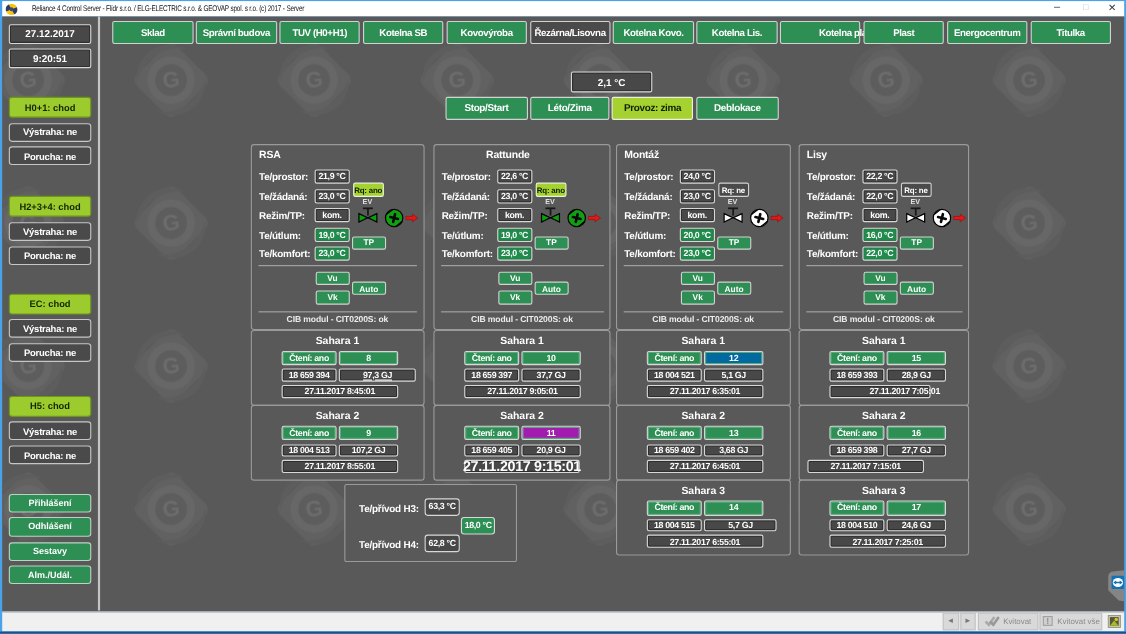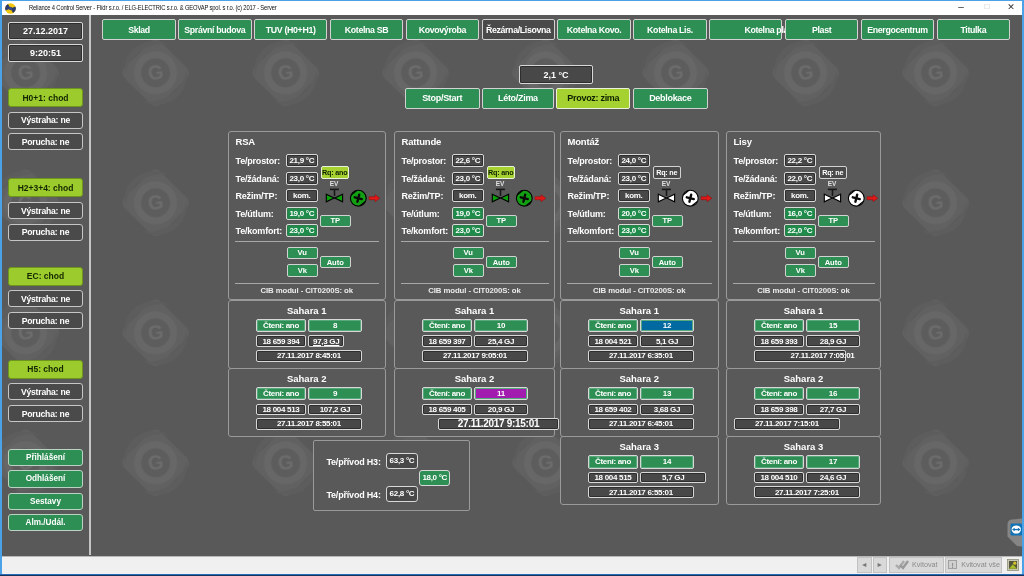--- a/index.html
+++ b/index.html
@@ -113,21 +113,21 @@
 <path d="M44,10.7 L50,10.7 L50,8.7 L54.9,12.2 L50,15.7 L50,13.7 L44,13.7 Z" fill="#e01818" stroke="#8c0a0a" stroke-width="0.5"></path>
 </svg>
 <div class="ab fx gbtn" style="left:320px;top:214.5px;width:30.6px;height:12.3px;font-size:7.6px;">TP</div>
 <div class="sep" style="left:234.5px;top:241px;width:144.5px;"></div>
 <div class="ab fx gbtn" style="left:287px;top:246.6px;width:30.6px;height:12.6px;font-size:7.6px;">Vu</div>
 <div class="ab fx gbtn" style="left:320px;top:255.7px;width:30.6px;height:12.8px;font-size:7.6px;">Auto</div>
 <div class="ab fx gbtn" style="left:287px;top:264px;width:30.6px;height:12.6px;font-size:7.6px;">Vk</div>
 <div class="sep" style="left:234.5px;top:282.6px;width:144.5px;"></div>
 <div class="ab fx cw" style="left:228px;top:284.5px;width:157.5px;height:11px;font-size:7.8px;letter-spacing:-0.1px;color:#ececec;">CIB modul - CIT0200S: ok</div>
 <div class="panel" style="left:394px;top:131.0px;width:161px;height:168.6px;"></div>
-<div class="ab lab" style="left:401.5px;top:136.0px;width:80px;height:12px;font-size:9.5px;">Rattunde</div>
+<div class="ab lab" style="left:401.5px;top:136.0px;width:80px;height:12px;font-size:9.5px;text-align:right;">Rattunde</div>
 <div class="ab lab" style="left:401.5px;top:154.5px;width:52px;height:12px;line-height:12px;">Te/prostor:</div>
 <div class="ab fx vb" style="left:452px;top:154.0px;width:31.6px;height:13px;font-size:8px;letter-spacing:-0.3px;">22,6 °C</div>
 <div class="ab lab" style="left:401.5px;top:172.5px;width:52px;height:12px;line-height:12px;">Te/žádaná:</div>
 <div class="ab fx vb" style="left:452px;top:172.0px;width:31.6px;height:13px;font-size:8px;letter-spacing:-0.3px;">23,0 °C</div>
 <div class="ab lab" style="left:401.5px;top:189.7px;width:52px;height:12px;line-height:12px;">Režim/TP:</div>
 <div class="ab fx vb" style="left:452px;top:189.2px;width:31.6px;height:13px;font-size:8px;letter-spacing:-0.3px;">kom.</div>
 <div class="ab lab" style="left:401.5px;top:207.6px;width:52px;height:12px;line-height:12px;">Te/útlum:</div>
 <div class="ab fx vg" style="left:452px;top:207.1px;width:31.6px;height:13px;font-size:8px;letter-spacing:-0.3px;">19,0 °C</div>
 <div class="ab lab" style="left:401.5px;top:224.6px;width:52px;height:12px;line-height:12px;">Te/komfort:</div>
 <div class="ab fx vg" style="left:452px;top:224.1px;width:31.6px;height:13px;font-size:8px;letter-spacing:-0.3px;">23,0 °C</div>
@@ -222,43 +222,43 @@
 <div class="ab fx gbtn" style="left:785px;top:246.6px;width:30.6px;height:12.6px;font-size:7.6px;">Vu</div>
 <div class="ab fx gbtn" style="left:818px;top:255.7px;width:30.6px;height:12.8px;font-size:7.6px;">Auto</div>
 <div class="ab fx gbtn" style="left:785px;top:264px;width:30.6px;height:12.6px;font-size:7.6px;">Vk</div>
 <div class="sep" style="left:732.5px;top:282.6px;width:142px;"></div>
 <div class="ab fx cw" style="left:726px;top:284.5px;width:155px;height:11px;font-size:7.8px;letter-spacing:-0.1px;color:#ececec;">CIB modul - CIT0200S: ok</div>
 <div class="panel" style="left:228px;top:299.6px;width:157.5px;height:69.0px;"></div>
 <div class="ab fx cw" style="left:228px;top:305.1px;width:157.5px;height:10px;font-size:9.5px;">Sahara 1</div>
 <div class="ab fx vg" style="left:256px;top:318.8px;width:50px;height:13.4px;font-size:8px;letter-spacing:-0.3px;background:#2e8f55;box-shadow:inset 0 0 0 1px #57a97c;">Čtení: ano</div>
 <div class="ab fx vg" style="left:308.2px;top:318.8px;width:53.6px;height:13.4px;font-size:8px;letter-spacing:-0.3px;background:#2e8f55;box-shadow:inset 0 0 0 1px #57a97c;">8</div>
 <div class="ab fx vb" style="left:256px;top:335.3px;width:50px;height:11.5px;font-size:8px;letter-spacing:-0.3px;">18 659 394</div>
-<div class="ab fx vb" style="left:308.2px;top:335.3px;width:36px;height:11.5px;font-size:8px;letter-spacing:-0.3px;text-decoration:underline;">97,3 GJ</div>
+<div class="ab fx vb" style="left:308.2px;top:335.3px;width:70px;height:11.5px;font-size:8px;letter-spacing:-0.3px;text-decoration:underline;">97,3 GJ</div>
 <div class="ab fx vb" style="left:256px;top:349.8px;width:105.8px;height:11.9px;font-size:8px;letter-spacing:-0.3px;">27.11.2017 8:45:01</div>
 <div class="panel" style="left:228px;top:367.8px;width:157.5px;height:69.0px;"></div>
 <div class="ab fx cw" style="left:228px;top:373.3px;width:157.5px;height:10px;font-size:9.5px;">Sahara 2</div>
 <div class="ab fx vg" style="left:256px;top:387.0px;width:50px;height:13.4px;font-size:8px;letter-spacing:-0.3px;background:#2e8f55;box-shadow:inset 0 0 0 1px #57a97c;">Čtení: ano</div>
 <div class="ab fx vg" style="left:308.2px;top:387.0px;width:53.6px;height:13.4px;font-size:8px;letter-spacing:-0.3px;background:#2e8f55;box-shadow:inset 0 0 0 1px #57a97c;">9</div>
 <div class="ab fx vb" style="left:256px;top:403.5px;width:50px;height:11.5px;font-size:8px;letter-spacing:-0.3px;">18 004 513</div>
 <div class="ab fx vb" style="left:308.2px;top:403.5px;width:53.6px;height:11.5px;font-size:8px;letter-spacing:-0.3px;">107,2 GJ</div>
 <div class="ab fx vb" style="left:256px;top:418.0px;width:105.8px;height:11.9px;font-size:8px;letter-spacing:-0.3px;">27.11.2017 8:55:01</div>
 <div class="panel" style="left:394px;top:299.6px;width:161px;height:69.0px;"></div>
 <div class="ab fx cw" style="left:394px;top:305.1px;width:161px;height:10px;font-size:9.5px;">Sahara 1</div>
 <div class="ab fx vg" style="left:422px;top:318.8px;width:50px;height:13.4px;font-size:8px;letter-spacing:-0.3px;background:#2e8f55;box-shadow:inset 0 0 0 1px #57a97c;">Čtení: ano</div>
 <div class="ab fx vg" style="left:474.2px;top:318.8px;width:53.6px;height:13.4px;font-size:8px;letter-spacing:-0.3px;background:#2e8f55;box-shadow:inset 0 0 0 1px #57a97c;">10</div>
 <div class="ab fx vb" style="left:422px;top:335.3px;width:50px;height:11.5px;font-size:8px;letter-spacing:-0.3px;">18 659 397</div>
-<div class="ab fx vb" style="left:474.2px;top:335.3px;width:53.6px;height:11.5px;font-size:8px;letter-spacing:-0.3px;">25,4 GJ</div>
+<div class="ab fx vb" style="left:474.2px;top:335.3px;width:53.6px;height:11.5px;font-size:8px;letter-spacing:-0.3px;">37,7 GJ</div>
 <div class="ab fx vb" style="left:422px;top:349.8px;width:105.8px;height:11.9px;font-size:8px;letter-spacing:-0.3px;">27.11.2017 9:05:01</div>
 <div class="panel" style="left:394px;top:367.8px;width:161px;height:69.0px;"></div>
 <div class="ab fx cw" style="left:394px;top:373.3px;width:161px;height:10px;font-size:9.5px;">Sahara 2</div>
 <div class="ab fx vg" style="left:422px;top:387.0px;width:50px;height:13.4px;font-size:8px;letter-spacing:-0.3px;background:#2e8f55;box-shadow:inset 0 0 0 1px #57a97c;">Čtení: ano</div>
 <div class="ab fx vg" style="left:474.2px;top:387.0px;width:53.6px;height:13.4px;font-size:8px;letter-spacing:-0.3px;background:#a21caf;box-shadow:inset 0 0 0 1px #57a97c;">11</div>
 <div class="ab fx vb" style="left:422px;top:403.5px;width:50px;height:11.5px;font-size:8px;letter-spacing:-0.3px;">18 659 405</div>
 <div class="ab fx vb" style="left:474.2px;top:403.5px;width:53.6px;height:11.5px;font-size:8px;letter-spacing:-0.3px;">20,9 GJ</div>
-<div class="ab fx vb" style="left:438px;top:418.0px;width:121px;height:11.9px;font-size:10px;letter-spacing:-0.3px;">27.11.2017 9:15:01</div>
+<div class="ab fx vb" style="left:422px;top:418.0px;width:105px;height:11.9px;font-size:13px;letter-spacing:-0.3px;">27.11.2017 9:15:01</div>
 <div class="panel" style="left:560px;top:299.6px;width:158.5px;height:69.0px;"></div>
 <div class="ab fx cw" style="left:560px;top:305.1px;width:158.5px;height:10px;font-size:9.5px;">Sahara 1</div>
 <div class="ab fx vg" style="left:588px;top:318.8px;width:50px;height:13.4px;font-size:8px;letter-spacing:-0.3px;background:#2e8f55;box-shadow:inset 0 0 0 1px #57a97c;">Čtení: ano</div>
 <div class="ab fx vg" style="left:640.2px;top:318.8px;width:53.6px;height:13.4px;font-size:8px;letter-spacing:-0.3px;background:#0369a1;box-shadow:inset 0 0 0 1px #57a97c;">12</div>
 <div class="ab fx vb" style="left:588px;top:335.3px;width:50px;height:11.5px;font-size:8px;letter-spacing:-0.3px;">18 004 521</div>
 <div class="ab fx vb" style="left:640.2px;top:335.3px;width:53.6px;height:11.5px;font-size:8px;letter-spacing:-0.3px;">5,1 GJ</div>
 <div class="ab fx vb" style="left:588px;top:349.8px;width:105.8px;height:11.9px;font-size:8px;letter-spacing:-0.3px;">27.11.2017 6:35:01</div>
 <div class="panel" style="left:560px;top:367.8px;width:158.5px;height:69.0px;"></div>
 <div class="ab fx cw" style="left:560px;top:373.3px;width:158.5px;height:10px;font-size:9.5px;">Sahara 2</div>
 <div class="ab fx vg" style="left:588px;top:387.0px;width:50px;height:13.4px;font-size:8px;letter-spacing:-0.3px;background:#2e8f55;box-shadow:inset 0 0 0 1px #57a97c;">Čtení: ano</div>

